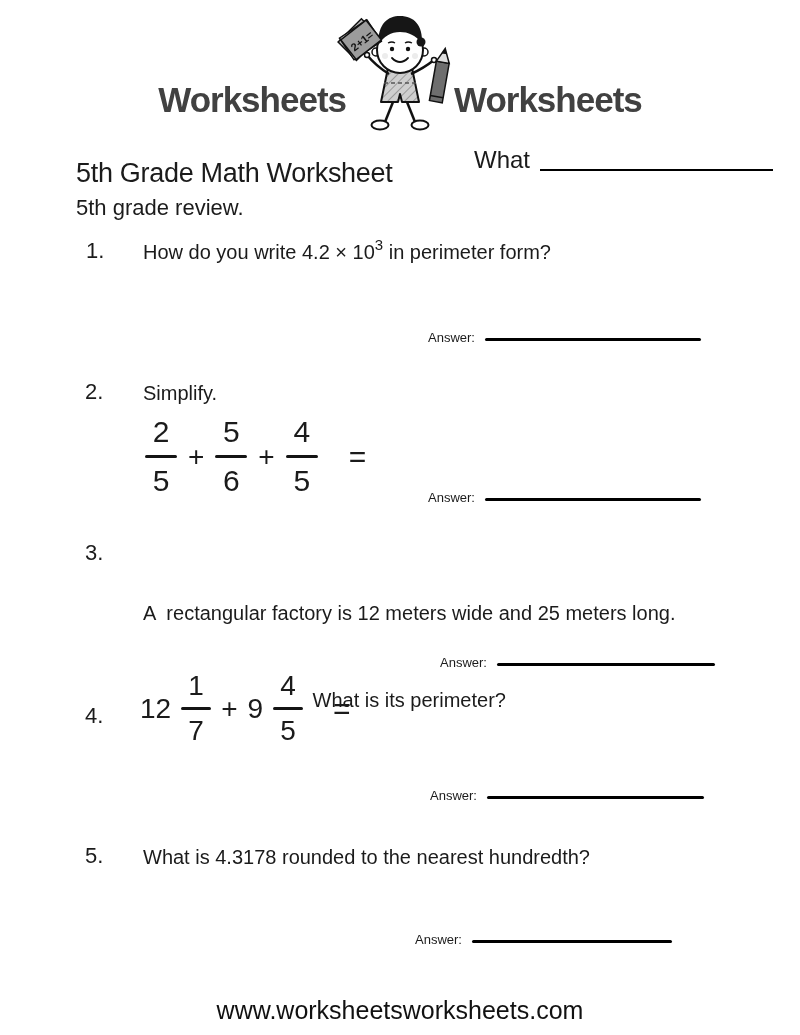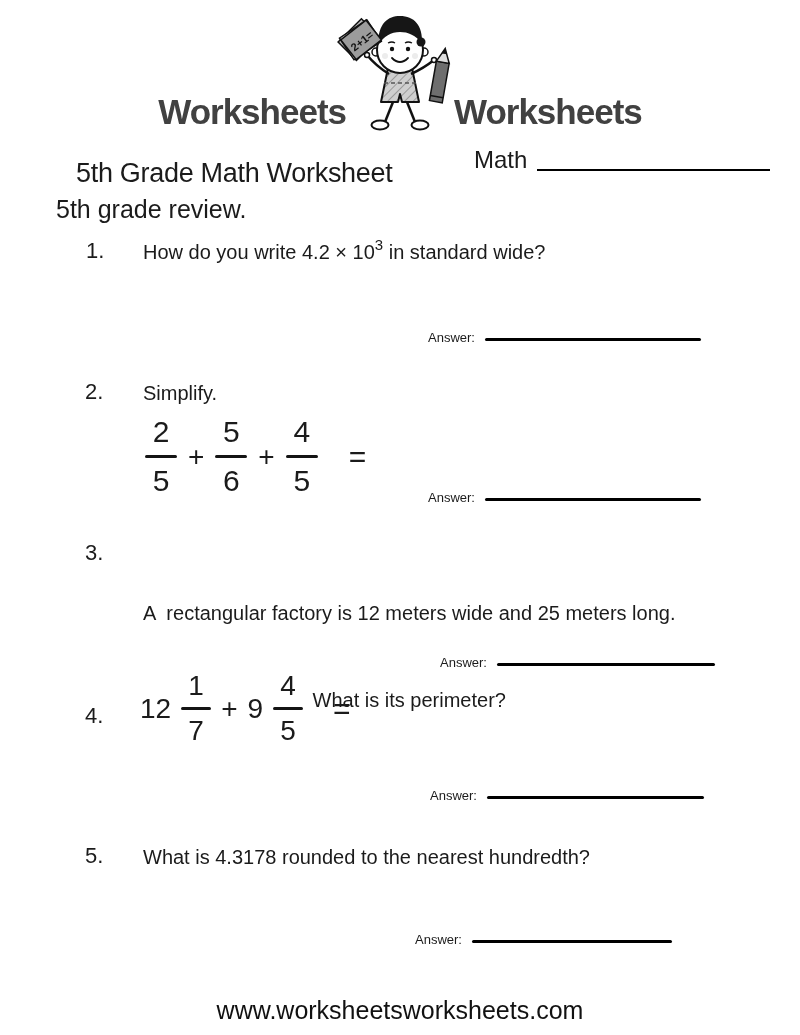--- a/index.html
+++ b/index.html
@@ -21,21 +21,21 @@
     height: 124px;
     display: flex;
     justify-content: center;
     align-items: flex-end;
   }
   .logo-text {
     font-size: 35px;
     font-weight: bold;
     color: #414141;
     letter-spacing: -1px;
-    margin-bottom: 0;
+    margin-bottom: 12px;
   }
   .mascot { margin: 0 -12px; }
 
   
   .title {
     left: 68px; top: 150px;
     font-size: 27px;
     font-weight: normal;
     margin: 8px;
     letter-spacing: -0.3px;
@@ -46,21 +46,21 @@
     gap: 10px;
     align-items: flex-end;
     font-size: 24px;
   }
   .name-line {
     width: 233px;
     height: 2px;
     background: #000;
     margin-bottom: 3px;
   }
-  .subtitle { left: 56px; top: 195px; font-size: 25px; }
+  .subtitle { left: 76px; top: 195px; font-size: 22px; }
 
   
   .qnum  { font-size: 22px; }
   .qtext { font-size: 20px; white-space: pre-wrap; }
   .q3text { line-height: 29px; text-align: center; }
   .sup {
     font-size: 15px;
     position: relative;
     top: -9px;
   }
@@ -181,27 +181,27 @@
         <polygon points="-6.5,-16 6.5,-16 0,-30" fill="#dedede" stroke="#111" stroke-width="1.5"></polygon>
         <polygon points="-2.6,-24.5 2.6,-24.5 0,-30" fill="#111"></polygon>
         <line x1="-6.5" y1="19" x2="6.5" y2="19" stroke="#111" stroke-width="1.5"></line>
       </g>
     </svg>
     <span class="logo-text">Worksheets</span>
   </div>
 
   <h1 class="title abs">5th Grade Math Worksheet</h1>
   <div class="name-row abs">
-    <span>Math</span>
+    <span>What</span>
     <span class="name-line"></span>
   </div>
   <div class="subtitle abs">5th grade review.</div>
 
   <div class="qnum abs" style="left:86px; top:238px">1.</div>
-  <div class="qtext abs" style="left:143px; top:241px"><span>How do you write 4.2 × 10</span><span class="sup">3</span><span> in standard wide?</span></div>
+  <div class="qtext abs" style="left:143px; top:241px"><span>How do you write 4.2 × 10</span><span class="sup">3</span><span> in perimeter form?</span></div>
 
   <div class="answer abs a1">
     <span>Answer:</span>
     <span class="aline"></span>
   </div>
 
   <div class="qnum abs" style="left:85px; top:379px">2.</div>
   <div class="qtext abs" style="left:143px; top:382px">Simplify.</div>
   <div class="expr abs" style="left:145px; top:417px">
     <span class="frac">

